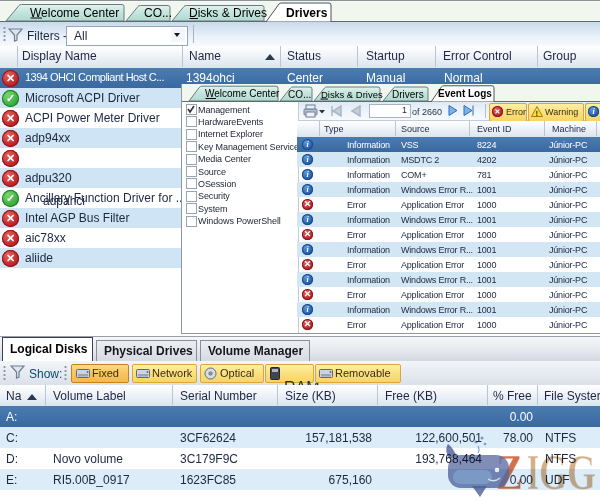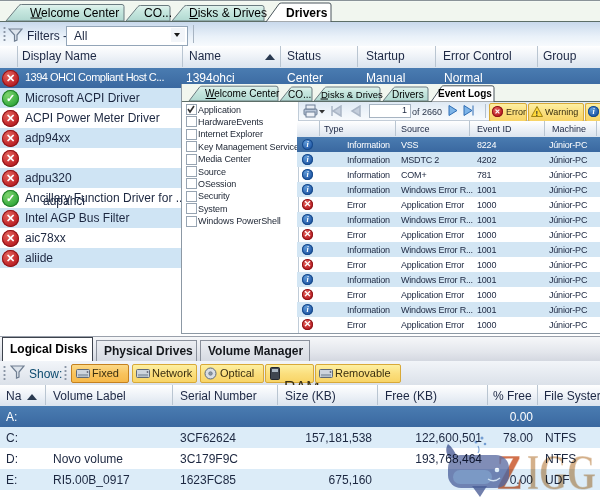--- a/index.html
+++ b/index.html
@@ -167,21 +167,21 @@
  <line x1="138.5" y1="15" x2="146" y2="15" stroke="#000" stroke-width="1"></line>
  <text x="210" y="13.5" font-size="10" fill="#000">Drivers</text>
  <text x="256" y="13" font-size="10" font-weight="bold" fill="#000">Event Logs</text>
 </svg>
 
 <div id="cbpanel">
  <div class="cb" style="left:4px;top:20px;"></div>
  <svg style="position:absolute;left:4px;top:20px;" width="11" height="11">
           <path d="M2 5 L4 8 L8 2" fill="none" stroke="#333" stroke-width="1.6"></path>
         </svg>
- <div class="cbl" style="left:16px;top:20.5px;">Application</div>
+ <div class="cbl" style="left:16px;top:20.5px;">Management</div>
  <div class="cb" style="left:4px;top:32.4px;"></div>
         <div class="cbl" style="left:16px;top:32.9px;">HardwareEvents</div>
  <div class="cb" style="left:4px;top:44.8px;"></div>
         <div class="cbl" style="left:16px;top:45.3px;">Internet Explorer</div>
  <div class="cb" style="left:4px;top:57.2px;"></div>
         <div class="cbl" style="left:16px;top:57.7px;">Key Management Service</div>
  <div class="cb" style="left:4px;top:69.6px;"></div>
         <div class="cbl" style="left:16px;top:70.1px;">Media Center</div>
  <div class="cb" style="left:4px;top:82px;"></div>
         <div class="cbl" style="left:16px;top:82.5px;">Source</div>

